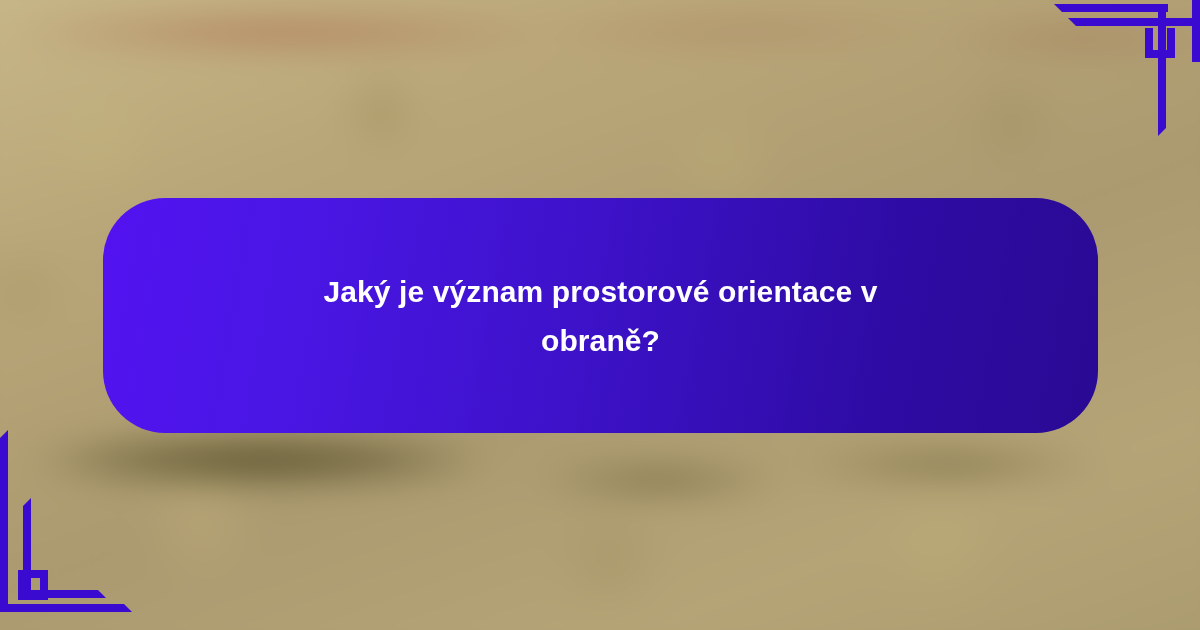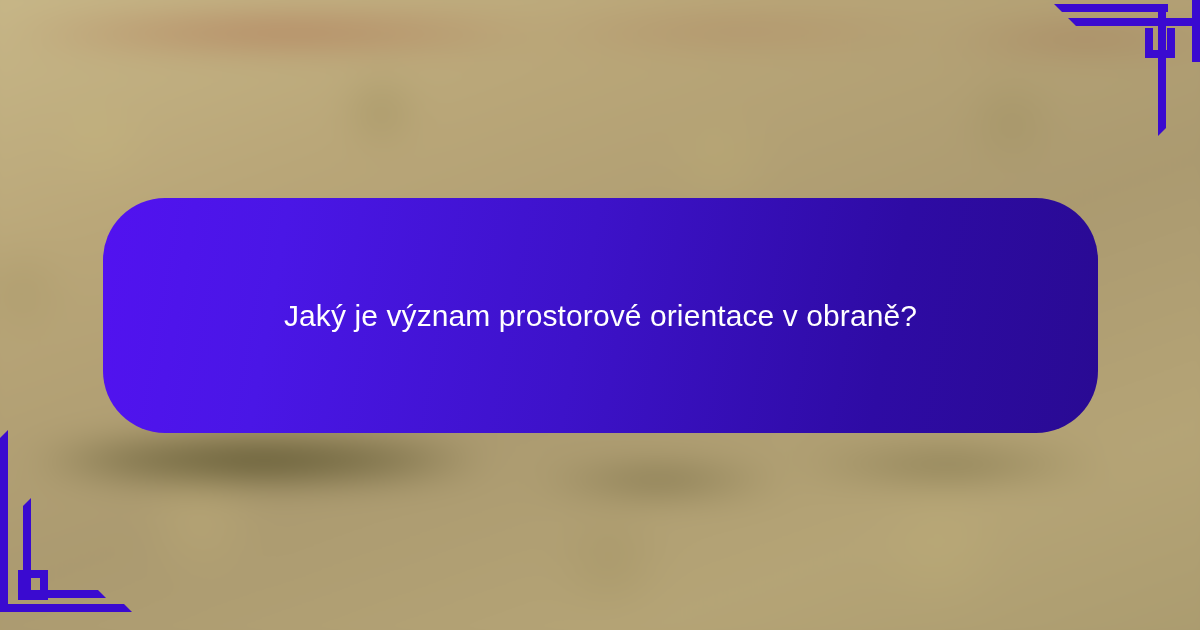--- a/index.html
+++ b/index.html
@@ -59,21 +59,21 @@
     display: flex;
     align-items: center;
     justify-content: center;
     box-sizing: border-box;
     padding: 0 72px;
   }
   .card-text {
     color: #ffffff;
     font-size: 30px;
     line-height: 49px;
-    font-weight: 400;
+    font-weight: 700;
     text-align: center;
     letter-spacing: 0.1px;
     max-width: 680px;
   }
 </style>
 </head>
 <body>
 
 <div id="stage">
 

